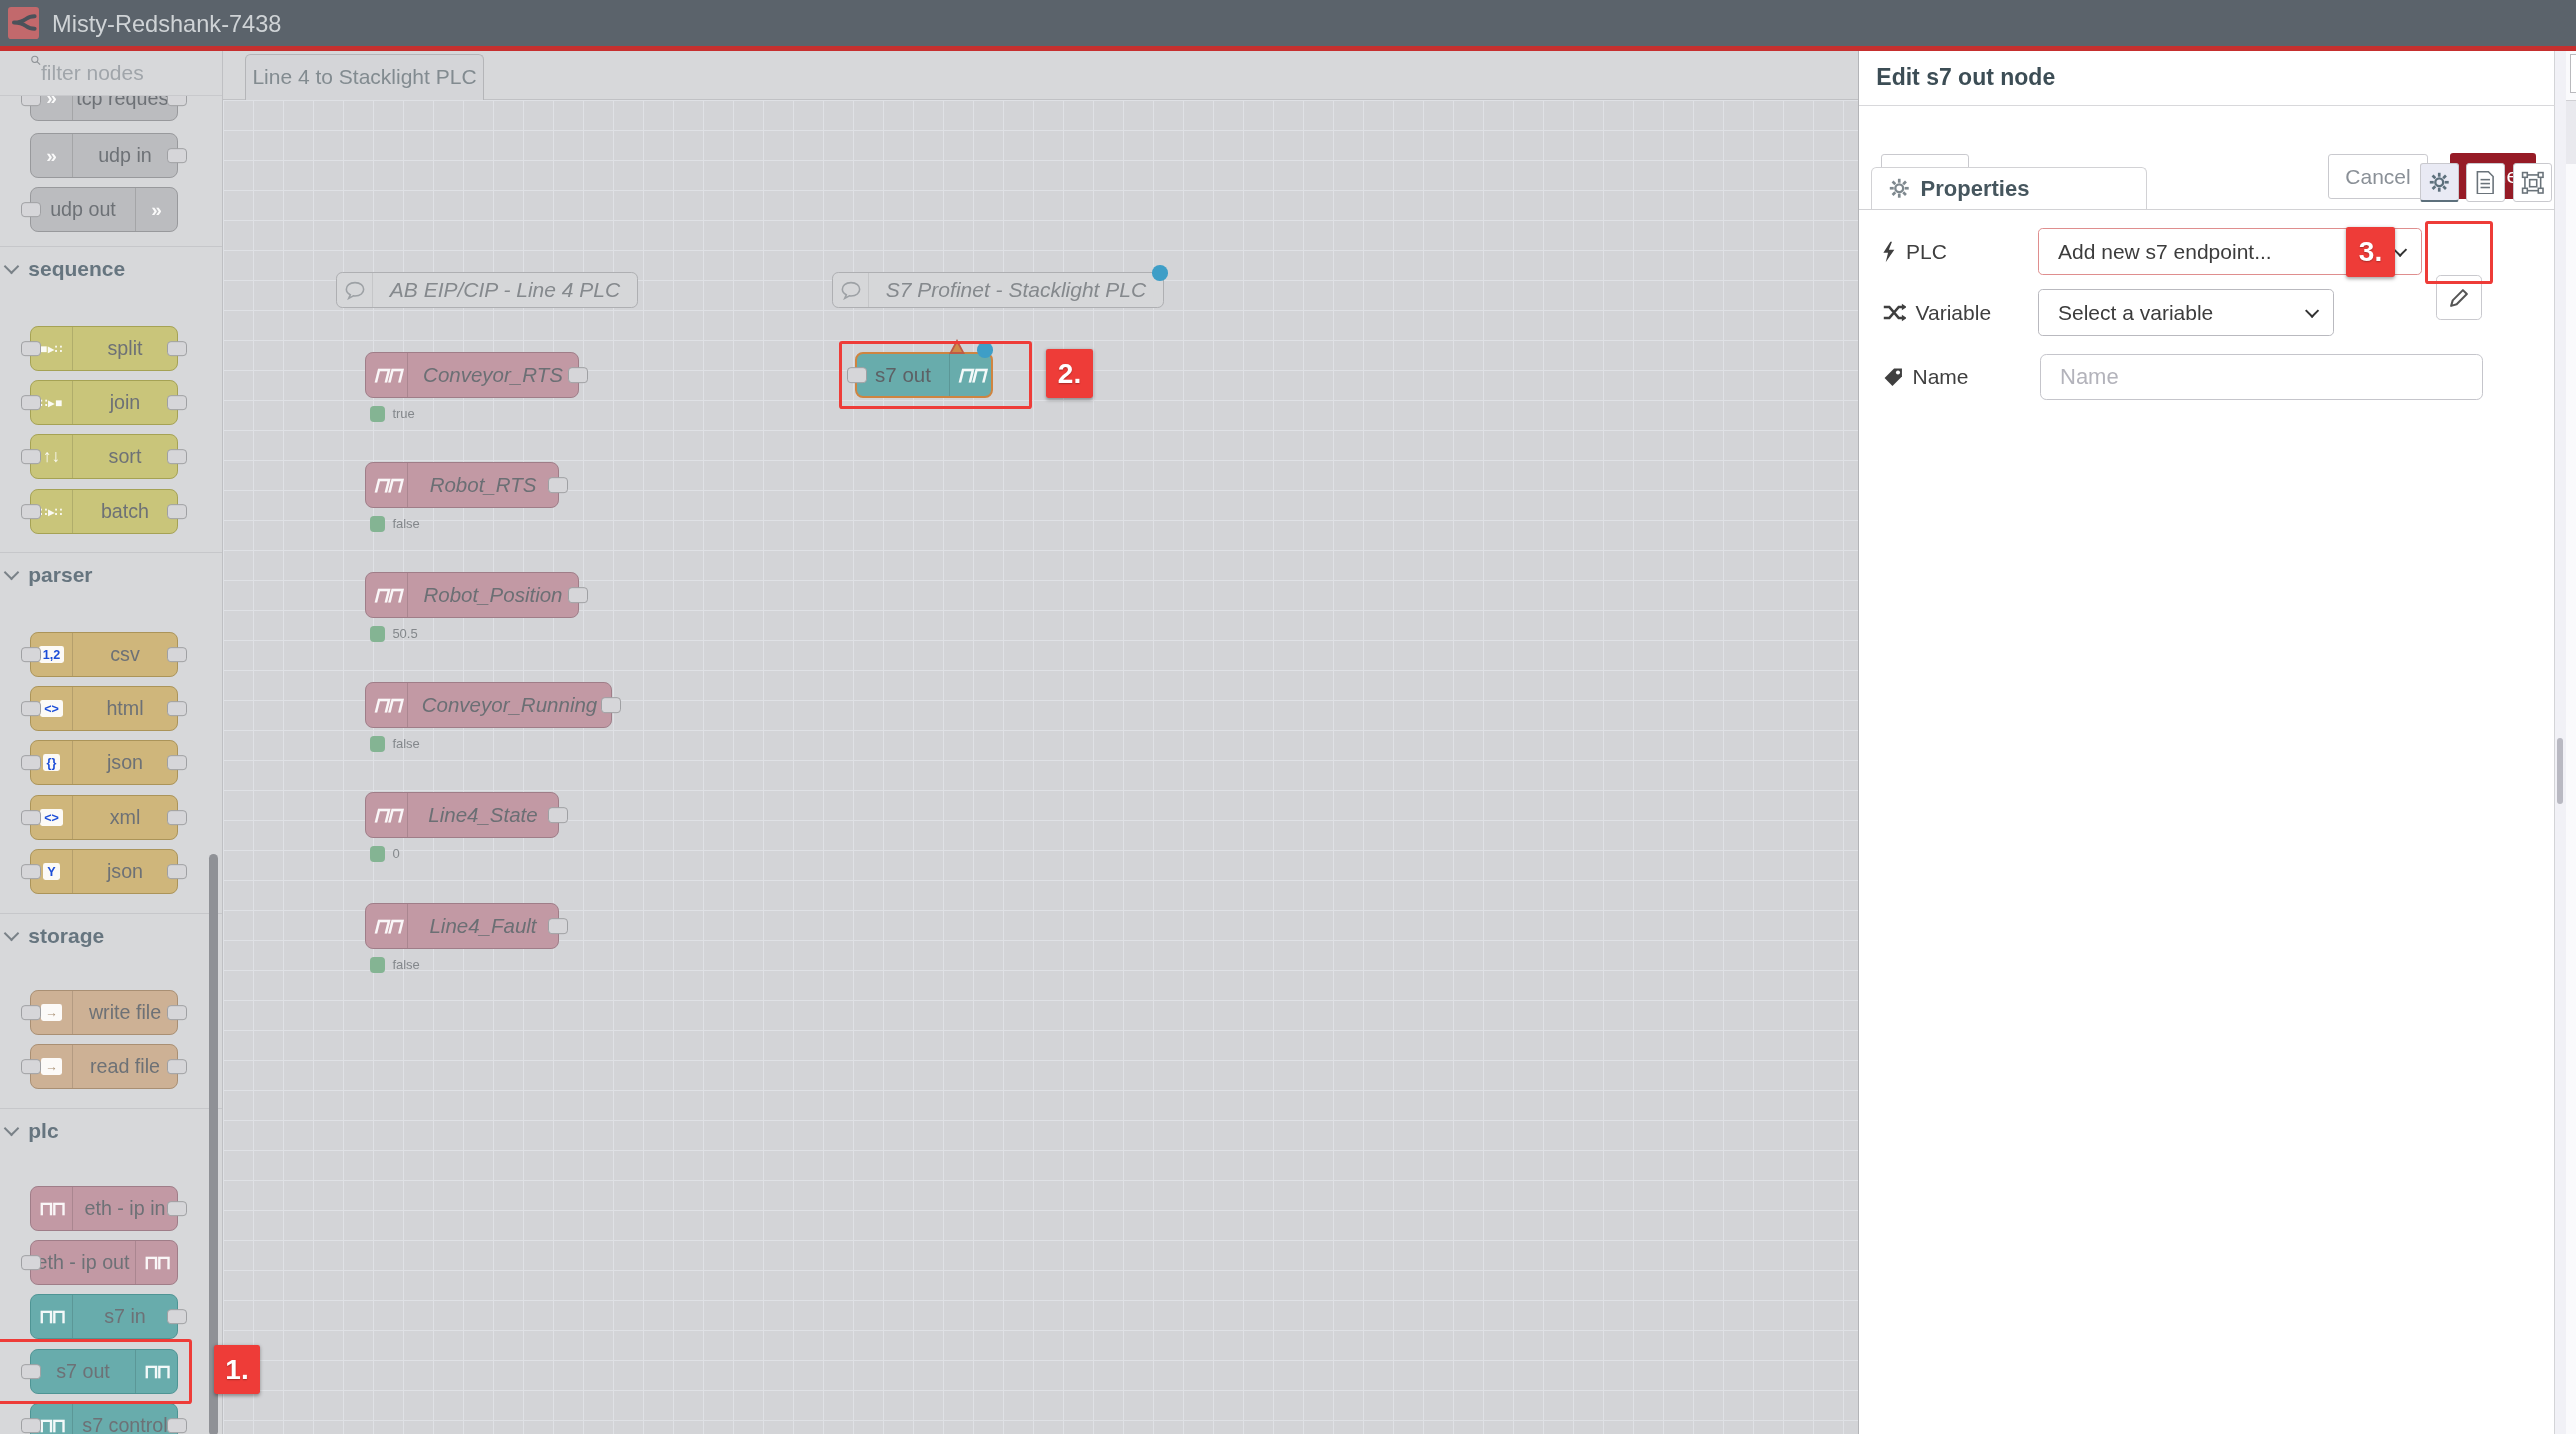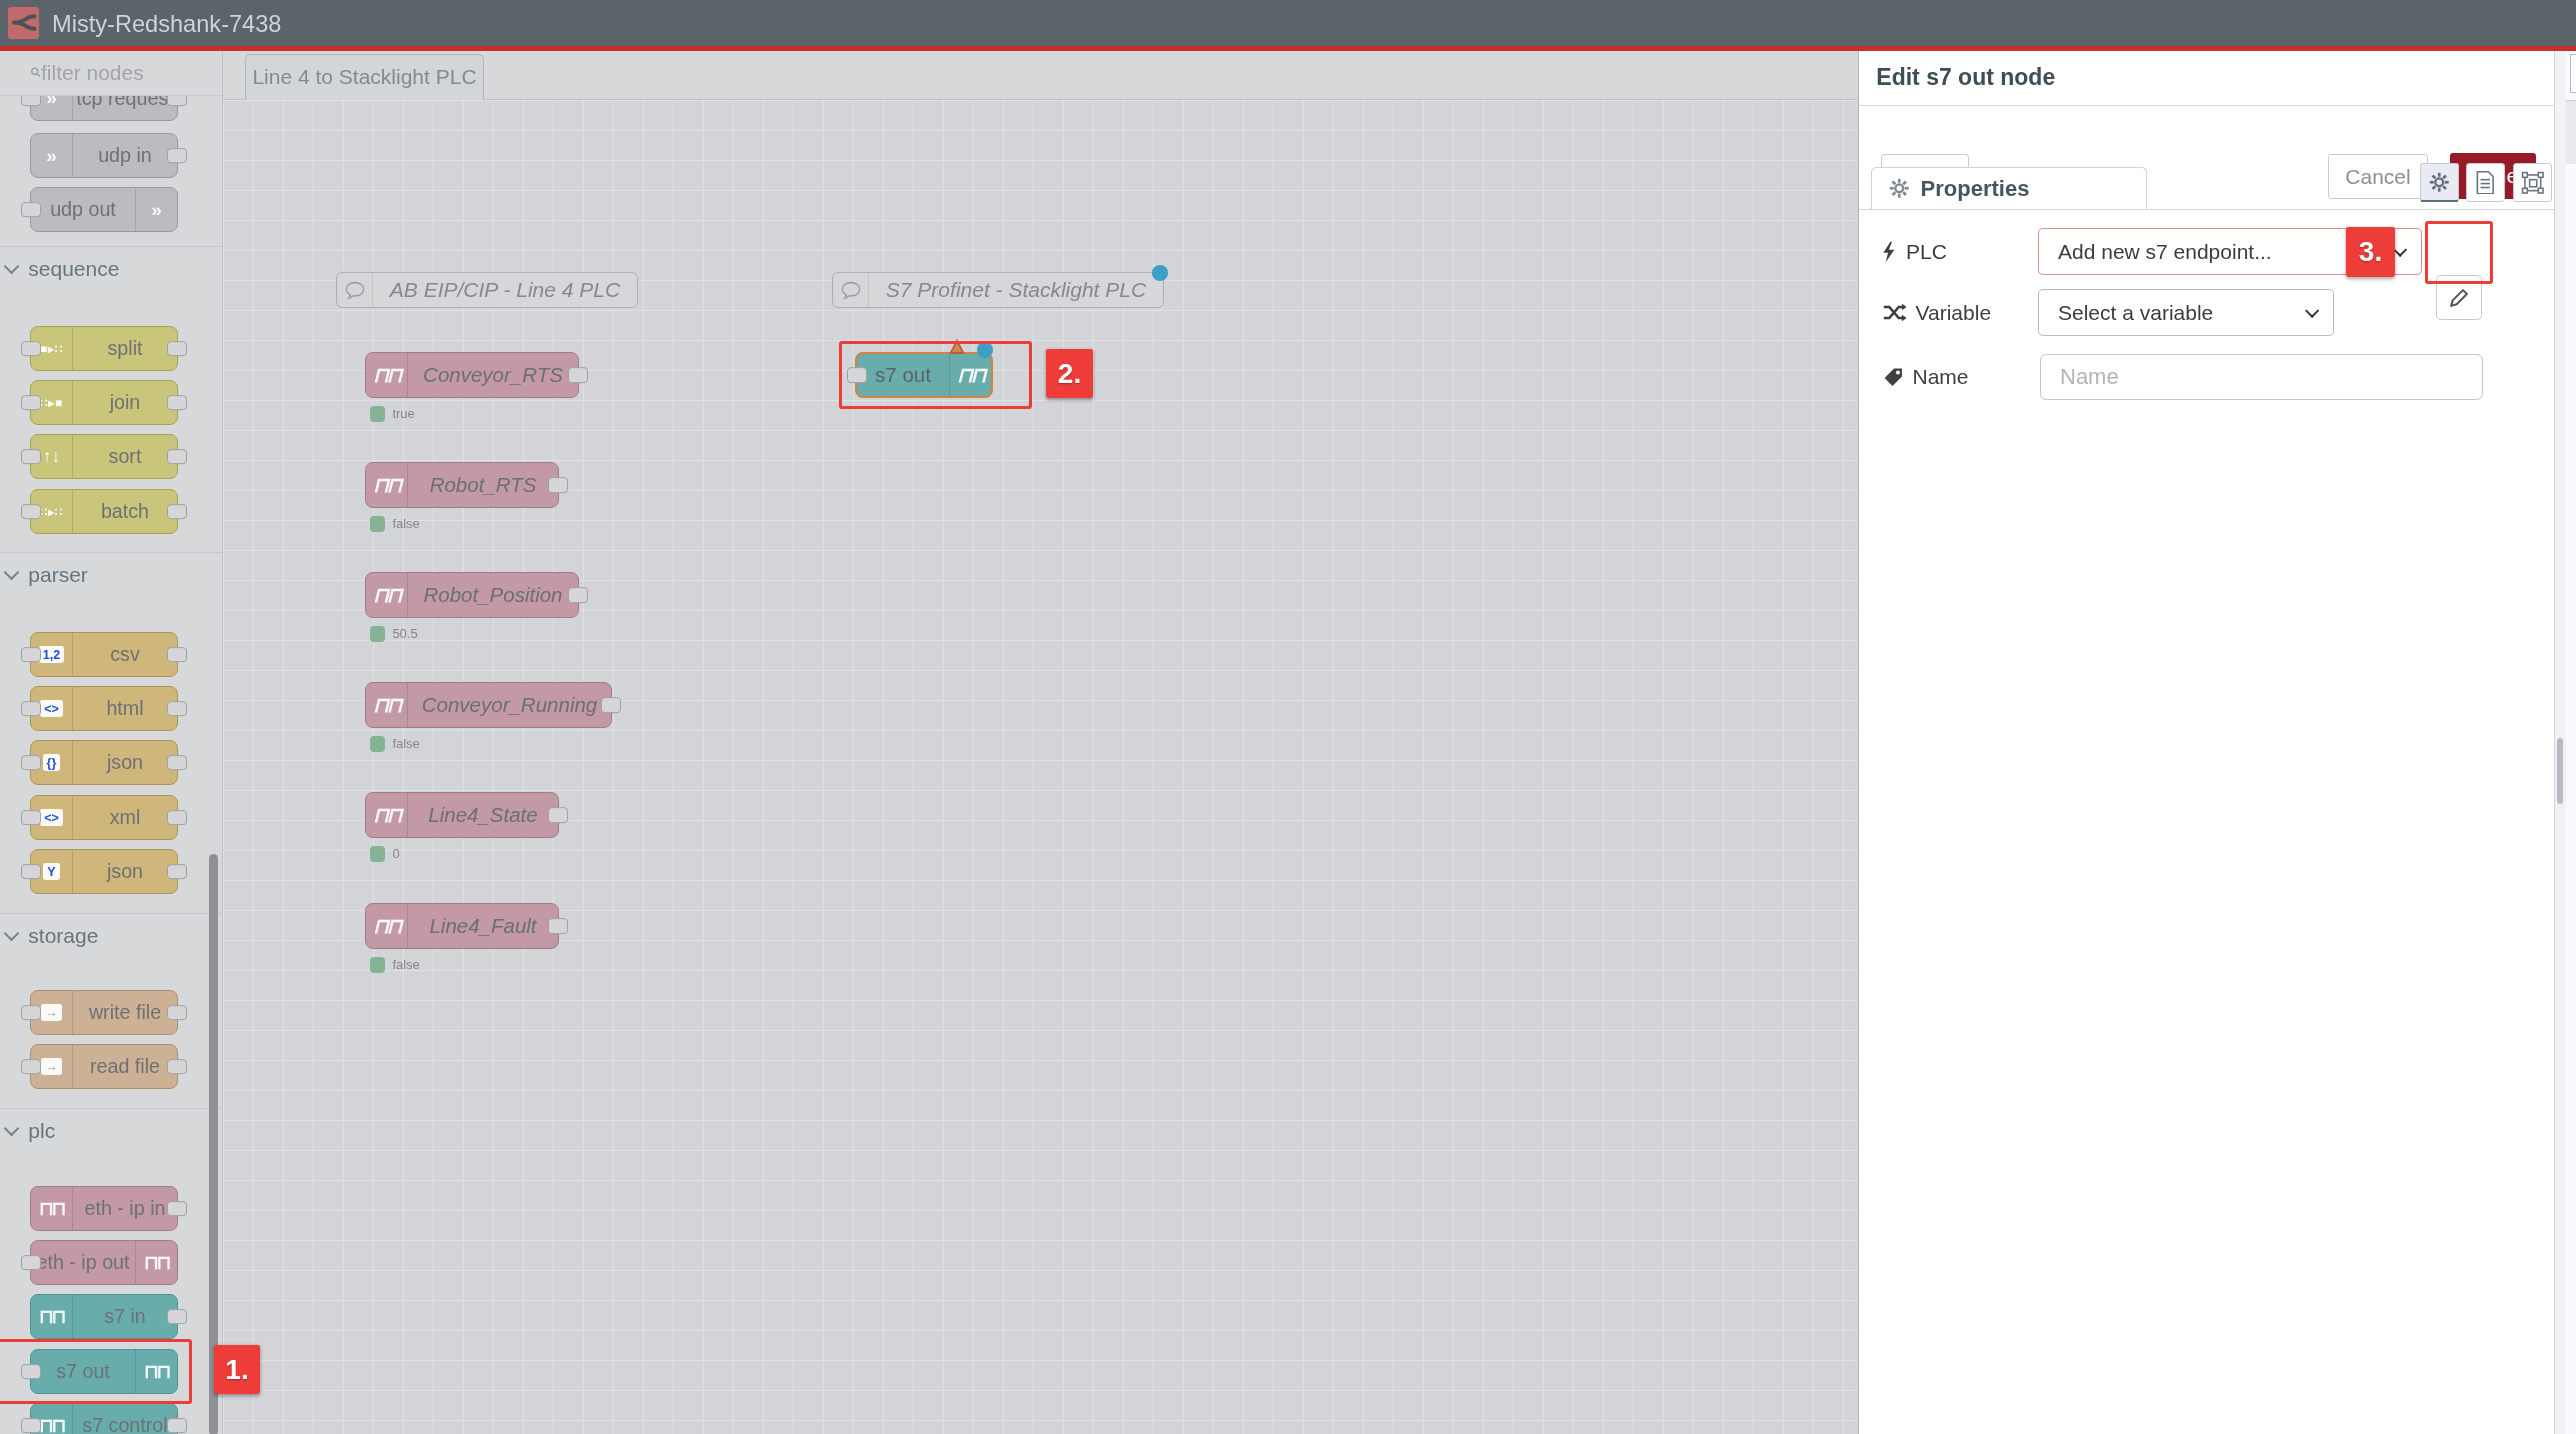--- a/index.html
+++ b/index.html
@@ -20,21 +20,21 @@
   .abs{position:absolute;}
 
   
   #header{left:0;top:0;width:2576px;height:46px;background:var(--header-bg);z-index:30;}
   #logo{left:7.9px;top:7px;width:31.5px;height:31.5px;background:#c2696c;border-radius:3.1px;display:flex;align-items:center;justify-content:center;}
   #app-title{left:52px;top:0;height:48px;display:flex;align-items:center;color:#cfd3d6;font-size:23.6px;}
   #redline{left:0;top:46px;width:2576px;height:4.7px;background:var(--redline);z-index:31;}
 
   
   #palette{left:0;top:50px;width:223px;height:1384px;background:var(--palette-bg);border-right:1.6px solid #bfc0c3;z-index:5;}
-  #filter-row{left:0;top:0;width:222px;height:46px;border-bottom:0.8px solid #c8c9cc;display:flex;align-items:center;padding-left:28px;}
+  #filter-row{left:0;top:0;width:222px;height:46px;border-bottom:0.8px solid #c8c9cc;display:flex;padding-left:28px;}
   #filter-row svg{margin-left:1.6px;}
   #filter-input{border:none;background:transparent;outline:none;font-size:21px;color:#7e848a;width:181px;}
   #filter-input::placeholder{color:#a0a5aa;}
   #plist{left:0;top:46px;width:222px;height:1338px;overflow:hidden;}
 
   .pnode{position:absolute;left:30px;width:148px;height:45px;border-radius:7.9px;display:flex;align-items:stretch;font-size:19.7px;color:var(--label);}
   .pnode .picon{width:42px;display:flex;align-items:center;justify-content:center;color:rgba(255,255,255,.92);font-size:19px;font-weight:bold;border-right:0.8px solid rgba(0,0,0,.12);}
   .pnode.icon-right .picon{border-right:none;border-left:0.8px solid rgba(0,0,0,.12);}
   .pnode .plabel{flex:1;display:flex;align-items:center;justify-content:center;}
   .port{position:absolute;width:20.5px;height:15.7px;background:#d6d6d9;border:0.8px solid #9fa0a3;border-radius:3.9px;top:50%;transform:translateY(-50%);}
@@ -44,21 +44,21 @@
   .tan{background:var(--tan);border:0.8px solid var(--tan-bd);}
   .beige{background:var(--beige);border:0.8px solid var(--beige-bd);}
   .pink{background:var(--pink);border:0.8px solid var(--pink-bd);}
   .teal{background:var(--teal);border:0.8px solid var(--teal-bd);}
   .ficon{background:rgba(255,255,255,.93);border-radius:2.4px;padding:1.6px 3.9px;font-size:12.6px;font-weight:bold;}
   .tan .ficon{color:#1d4ed8;} .beige .ficon{color:#a98f73;}
   .sq{font-size:20.5px;letter-spacing:-2.4px;font-weight:bold;}
 
   .psection{position:absolute;left:0;width:222px;}
   .psection .divider{height:0.8px;background:#c6c7ca;width:222px;}
-  .psection .sh{display:flex;align-items:center;height:44px;color:#66757f;font-weight:normal;font-size:21px;}
+  .psection .sh{display:flex;align-items:center;height:44px;color:#66757f;font-weight:bold;font-size:21px;}
   .chev{width:11px;height:11px;border-right:2.4px solid #7a8288;border-bottom:2.4px solid #7a8288;transform:rotate(45deg);margin:0 11px 4.7px 6.3px;}
   #pscroll{left:209px;top:854px;width:9.4px;height:582px;background:#8f9196;border-radius:4.7px;z-index:6;}
 
   
   #tabstrip{left:223px;top:50px;width:1635px;height:50px;background:var(--palette-bg);border-bottom:0.8px solid #c0c1c4;z-index:4;}
   #tab-active{left:22px;top:3.9px;width:239px;height:46px;background:#d4d5d8;border:0.8px solid #b4b5b8;border-bottom:none;border-radius:5.5px 5.5px 0 0;display:flex;align-items:center;justify-content:center;color:#828b90;font-size:21px;}
 
   
   #canvas{left:223px;top:100px;width:1635px;height:1334px;background:var(--canvas-bg);
     background-image:linear-gradient(var(--grid) 0.8px,transparent 0.8px),linear-gradient(90deg,var(--grid) 0.8px,transparent 0.8px);

